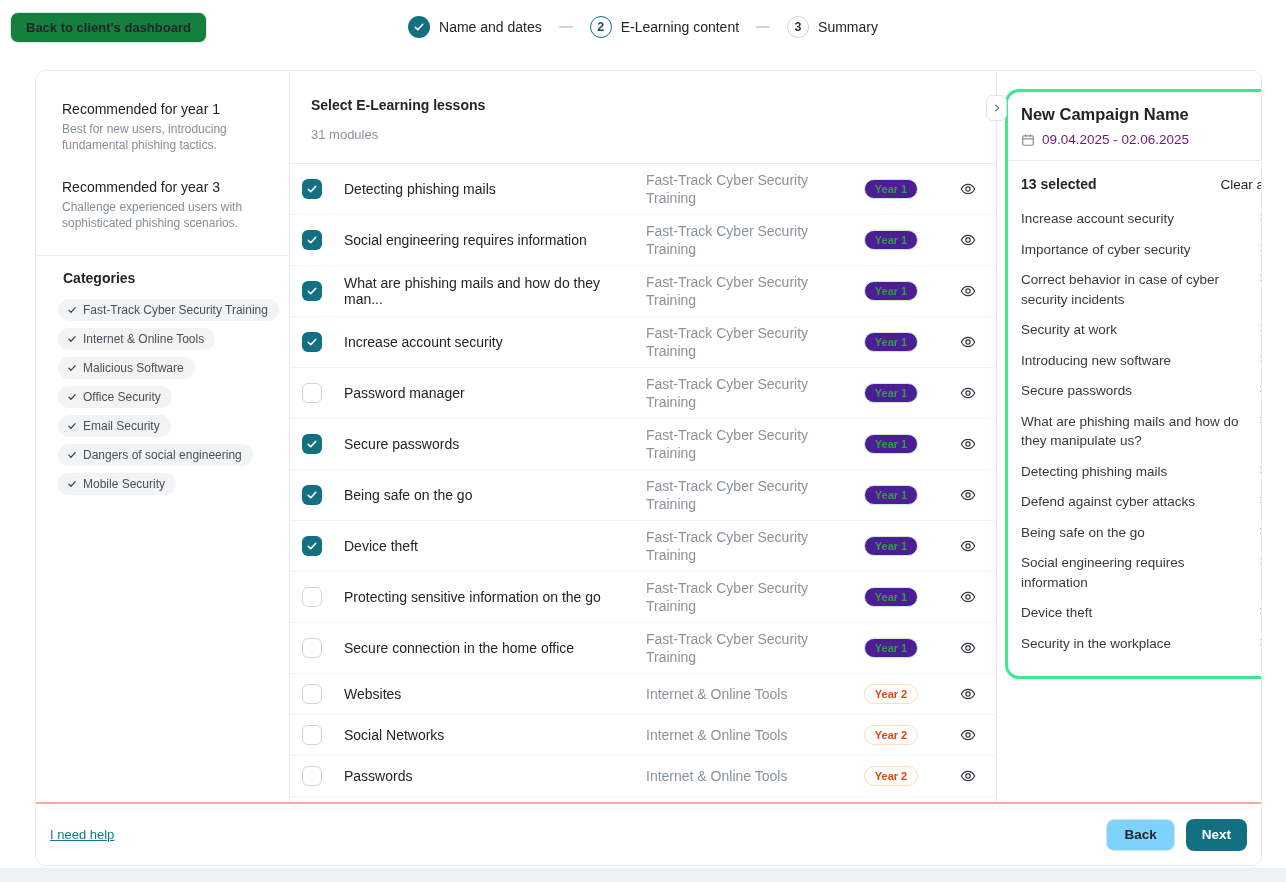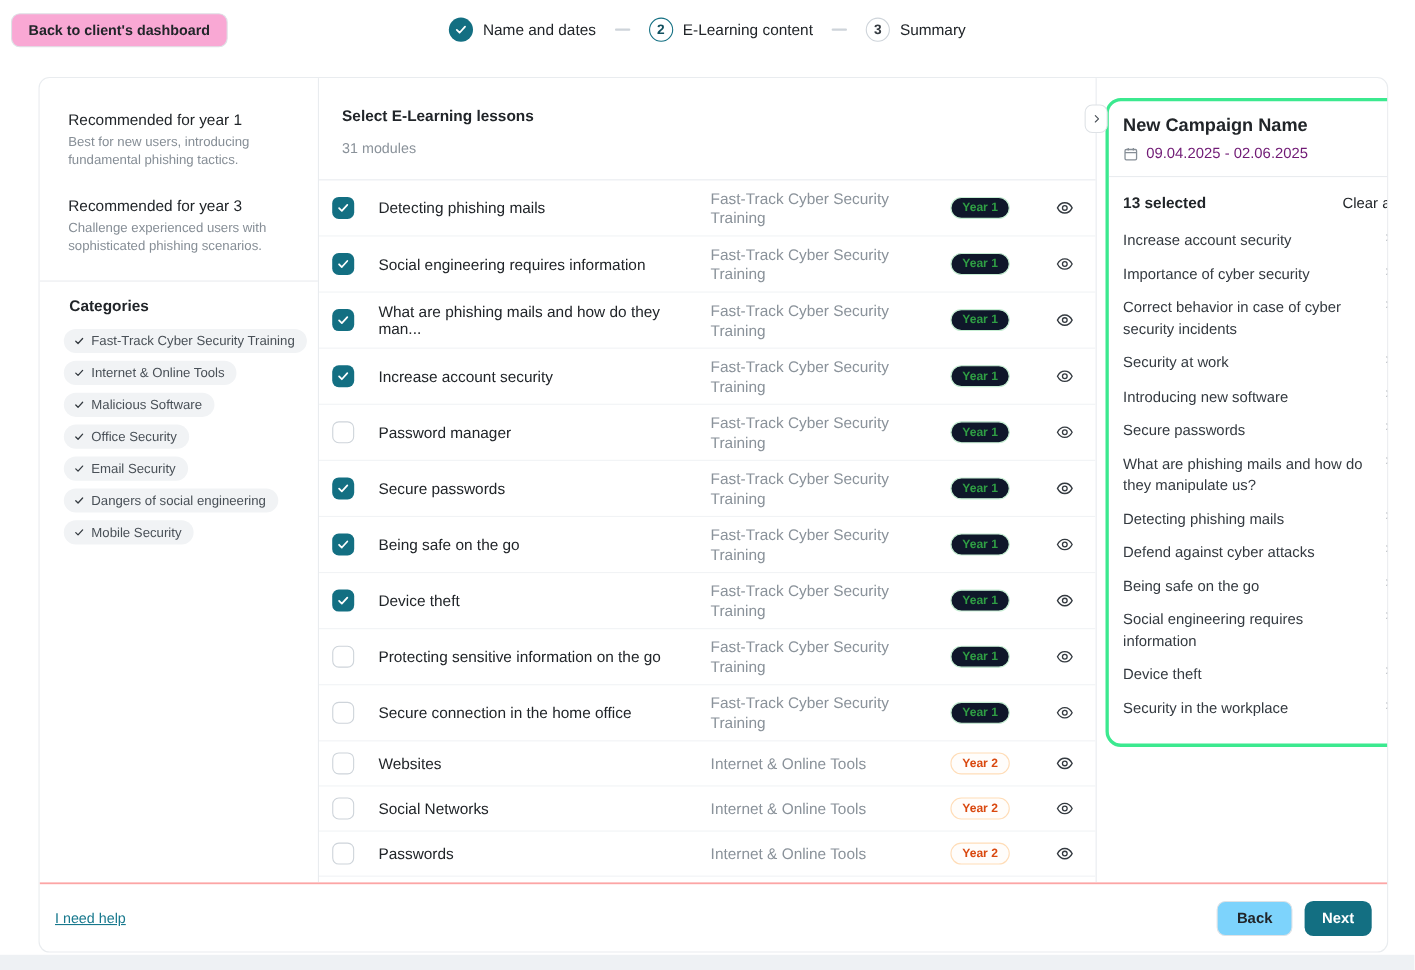--- a/index.html
+++ b/index.html
@@ -10,21 +10,21 @@
     position: relative;
     color: #212529;
     overflow: hidden;
   }
   :root { --teal: #136F82; --mint: #3BE98F; }
 
   
   .top-bar { position: absolute; top: 0; left: 0; width: 100%; height: 56px; }
   .back-btn {
     position: absolute; left: 10px; top: 12px; height: 31px; padding: 0 15px;
-    background: #f9a8d4; border: 1px solid #dee2e6; border-radius: 8px;
+    background: #15803d; border: 1px solid #dee2e6; border-radius: 8px;
     font: 600 13px "Liberation Sans", sans-serif; color: #212529; cursor: pointer;
   }
   .stepper {
     position: absolute; left: 50%; top: 13px; transform: translateX(-50%);
     display: flex; align-items: center; gap: 17px; height: 28px; white-space: nowrap;
   }
   .step { display: flex; align-items: center; gap: 9px; cursor: pointer; }
   .step-circle {
     width: 22px; height: 22px; border-radius: 50%;
     display: flex; align-items: center; justify-content: center;
@@ -76,21 +76,21 @@
   .cb {
     width: 20px; height: 20px; border-radius: 6px; flex-shrink: 0;
     display: flex; align-items: center; justify-content: center; cursor: pointer;
   }
   .cb.checked { background: var(--teal); }
   .cb.unchecked { background: #fff; border: 1.5px solid #ced4da; }
   .lesson-title { flex: 1; font-size: 14px; color: #212529; margin-left: 22px; padding-right: 12px; }
   .lesson-cat { width: 200px; flex-shrink: 0; font-size: 14px; color: #8a929a; line-height: 18px; }
   .badge-col { width: 90px; flex-shrink: 0; display: flex; justify-content: center; }
   .badge { font-size: 11px; font-weight: 700; padding: 3px 10px; border-radius: 11px; white-space: nowrap; }
-  .badge.y1 { color: #2f9e44; background: #0f172a; border: 1px solid #c6eed3; }
+  .badge.y1 { color: #2f9e44; background: #4c1d95; border: 1px solid #c6eed3; }
   .badge.y2 { color: #d9480f; background: #fffdfb; border: 1px solid #ffddb8; }
   .eye-btn { width: 40px; flex-shrink: 0; display: flex; justify-content: flex-end; background: none; border: none; cursor: pointer; padding: 0; }
 
   
   .right-col { width: 264px; flex-shrink: 0; position: relative; }
   .collapse-btn {
     position: absolute; left: -11px; top: 24px; width: 21px; height: 26px;
     background: #fff; border: 1px solid #dee2e6; border-radius: 7px;
     display: flex; align-items: center; justify-content: center; cursor: pointer; padding: 0; z-index: 2;
   }

